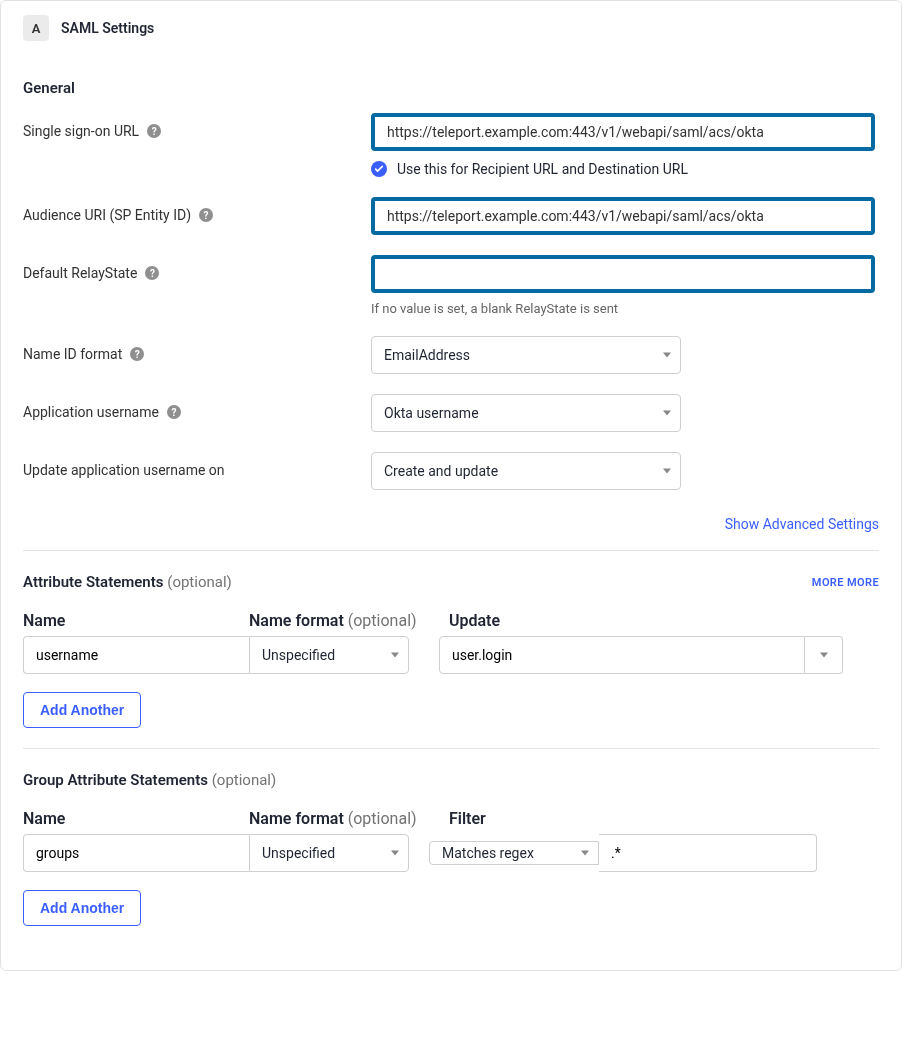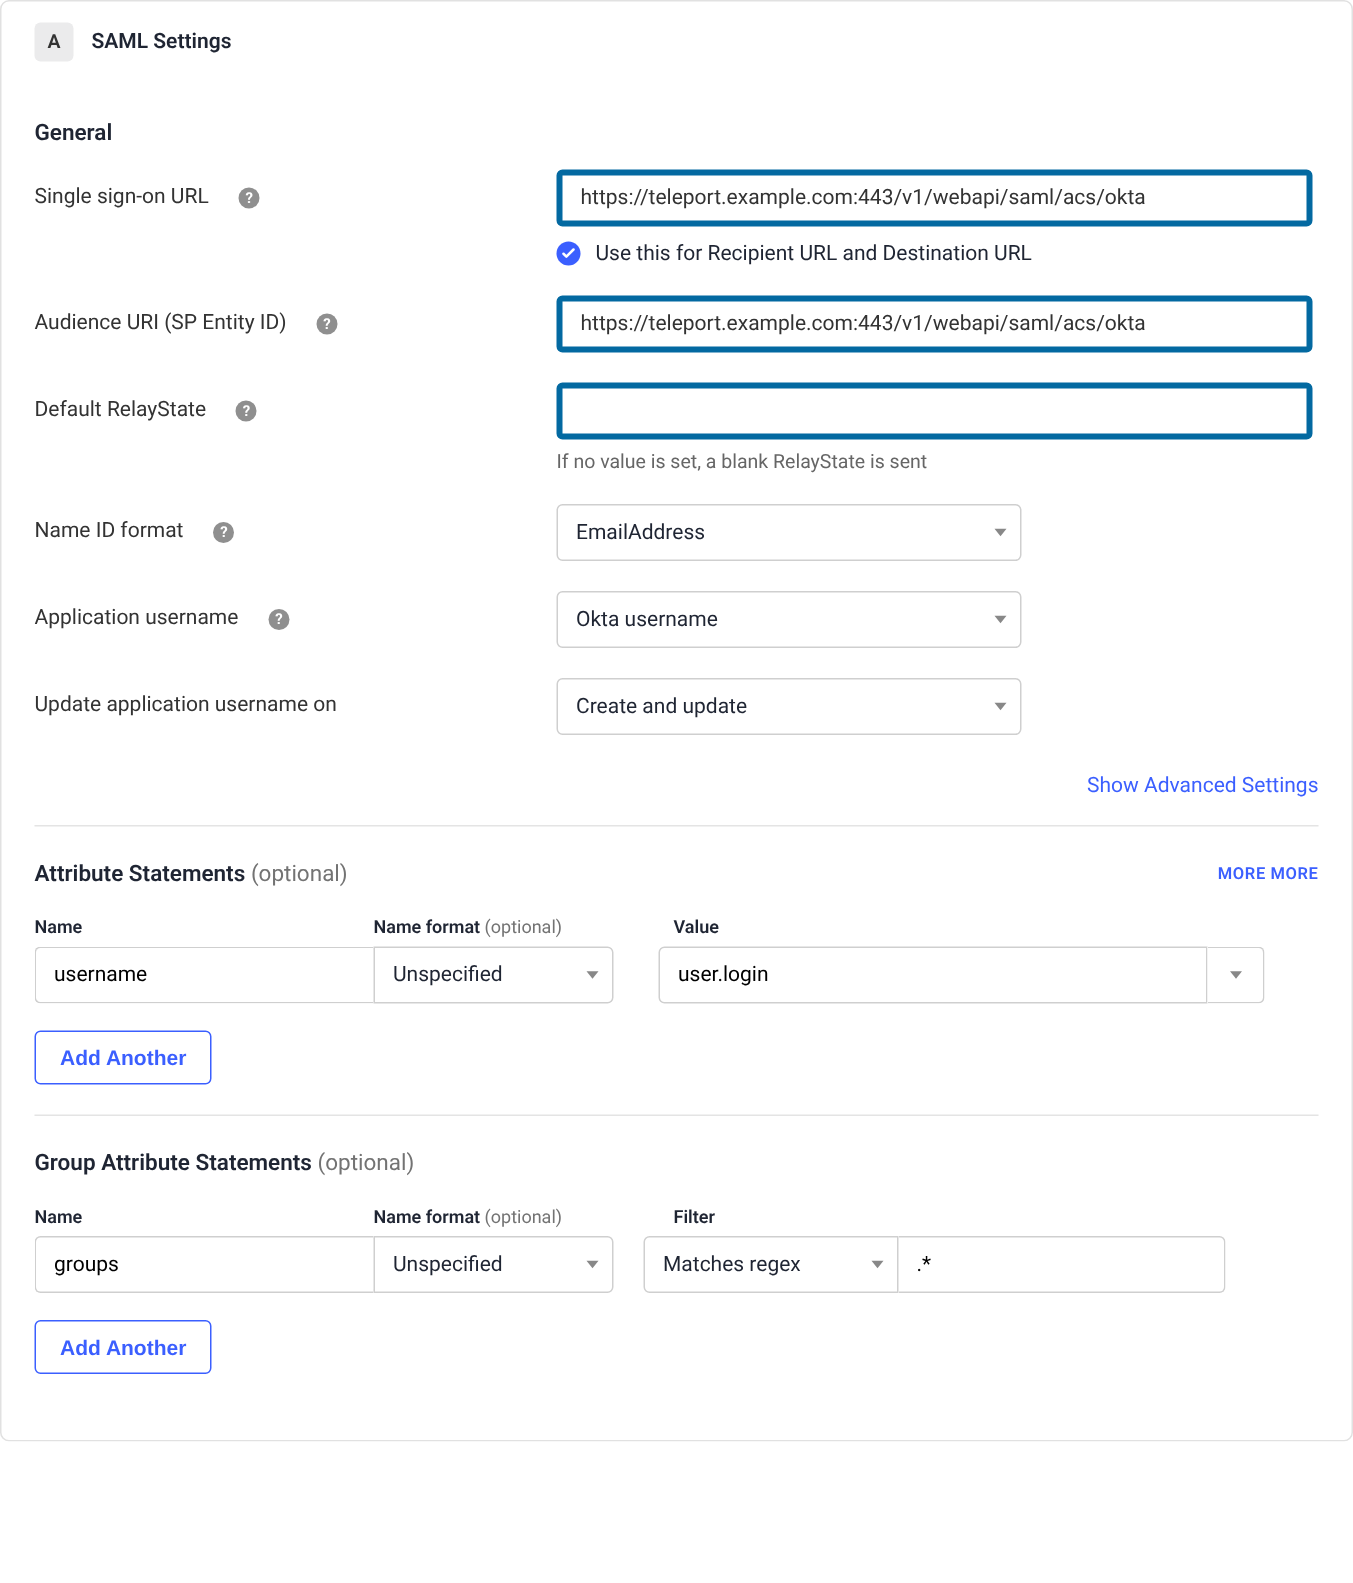--- a/index.html
+++ b/index.html
@@ -49,24 +49,23 @@
   }
   .row {
     display: flex;
     align-items: flex-start;
     margin-bottom: 20px;
   }
   .label-col {
     width: 348px;
     padding-top: 10px;
     display: flex;
-    align-items: flex-end;
+    align-items: center;
     font-size: 14px;
     color: #333;
-    gap: 12px;
   }
   .help-icon {
     display: inline-flex;
     width: 14px;
     height: 14px;
     background: #8f8f8f;
     color: #fff;
     border-radius: 50%;
     font-size: 10px;
     font-weight: 700;
@@ -170,21 +169,21 @@
     font-size: 15px;
   }
   .optional {
     font-weight: 400;
     color: #737373;
   }
   .col-headers {
     display: flex;
     padding: 20px 22px 6px 22px;
     font-weight: 600;
-    font-size: 12px;
+    font-size: 16px;
   }
   .col-name { width: 226px; }
   .col-format { width: 200px; }
   .col-value { flex: 1; }
   .attr-row {
     display: flex;
     padding: 0 22px;
     gap: 0;
     align-items: center;
   }
@@ -244,21 +243,21 @@
     color: #3b5fff;
     font-weight: 600;
     font-size: 14px;
     padding: 9px 16px;
     border-radius: 4px;
     cursor: pointer;
   }
   
   .filter-select {
     width: 170px;
-    height: 38px;
+    height: 24px;
     position: relative;
   }
   .filter-select .select-input {
     border-radius: 4px 0 0 4px;
   }
   .filter-text {
     width: 218px;
     height: 38px;
     border: 1px solid #cfcfcf;
     border-left: none;
@@ -378,21 +377,21 @@
     </div>
     <span class="link-small">MORE MORE</span>
   </div>
 
   <div class="col-headers">
     <div class="col-name">Name</div>
     <div class="col-format">
       <span>Name format</span>
       <span class="optional">(optional)</span>
     </div>
-    <div class="col-value">Value</div>
+    <div class="col-value">Update</div>
   </div>
 
   <div class="attr-row">
     <input class="attr-name-input" type="text" value="username" style="">
     <div class="attr-format">
       <div class="select-input">
           <span>Unspecified</span>
         </div>
       <span class="select-caret"></span>
     </div>

